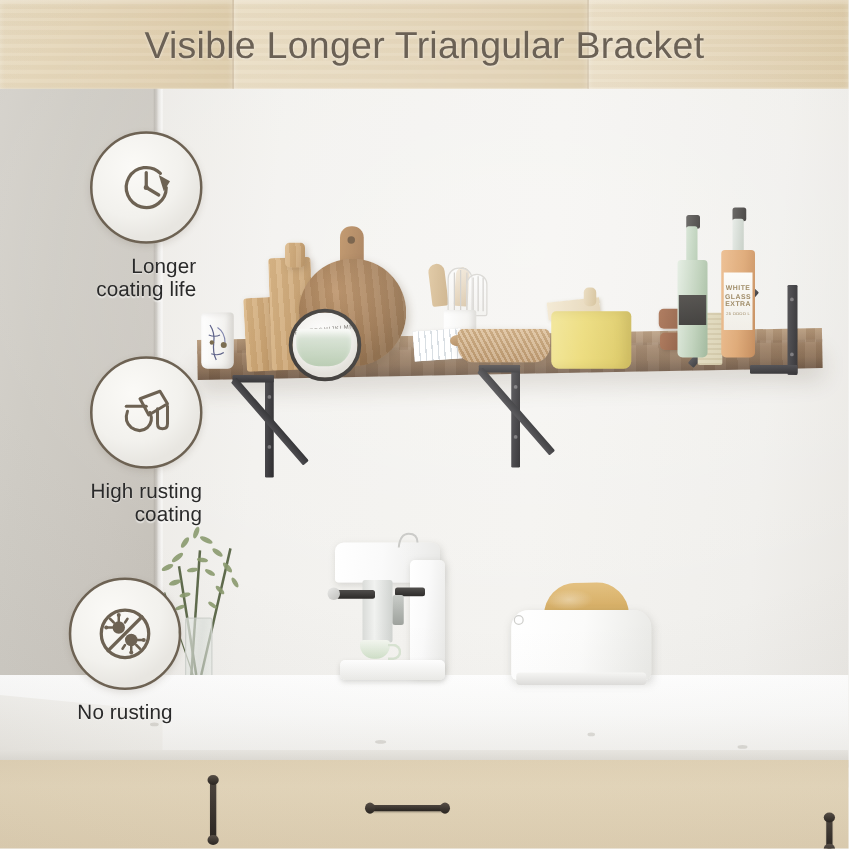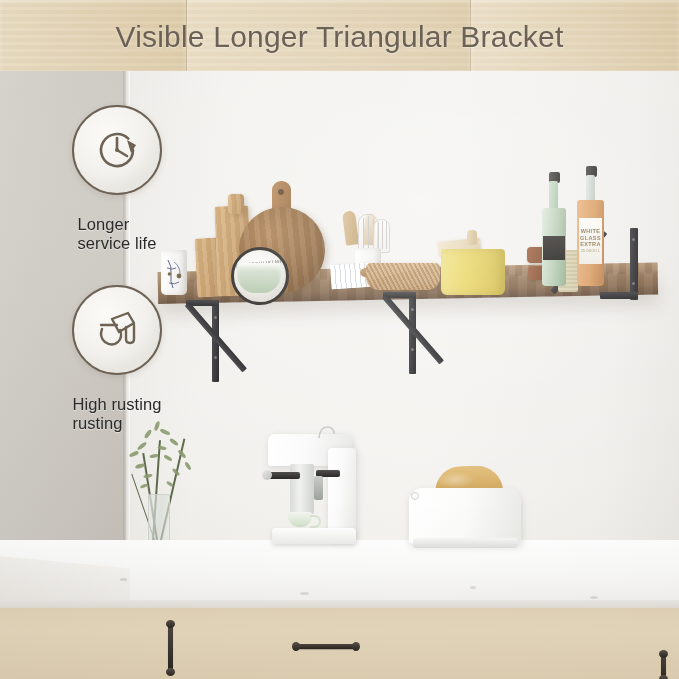--- a/index.html
+++ b/index.html
@@ -266,21 +266,21 @@
   
   .badge{position:absolute;display:flex;flex-direction:column;align-items:center;}
   .badge-circle{
     width:86px;height:86px;border-radius:50%;
     background:radial-gradient(65% 65% at 38% 32%,#fbfaf7,#f2f1ed 70%,#e8e6e1);
     border:2px solid #6d6253;
     box-shadow:0 2px 6px rgba(110,100,85,.18);
     display:flex;align-items:center;justify-content:center;
   }
   .badge-label{
-    margin-top:20px;text-align:left;color:#2a2a2a;
+    margin-top:9px;text-align:right;color:#2a2a2a;
     font-size:16.5px;line-height:19px;letter-spacing:.1px;
     text-shadow:0 1px 1px rgba(255,255,255,.55);
   }
 
   
   .title{
     position:absolute;left:0;top:20px;width:679px;text-align:center;
     font-size:30px;color:#6b6155;letter-spacing:.2px;
     text-shadow:0 1px 2px rgba(255,255,255,.5);
   }
@@ -470,33 +470,54 @@
     <div class="badge-circle">
       <svg width="56" height="56" viewBox="0 0 56 56">
         <path d="M44 28 A16 16 0 1 1 39.3 16.7" stroke="#6d6253" stroke-width="2.6" fill="none" stroke-linecap="round"></path>
         <path d="M28 16 L28 28 L38 34" stroke="#6d6253" stroke-width="2.6" fill="none" stroke-linecap="round" stroke-linejoin="round"></path>
         <circle cx="28" cy="28" r="2" fill="#6d6253"></circle>
         <path d="M38 18 L47 23 L42 31 Z" fill="#6d6253"></path>
       </svg>
     </div>
     <div class="badge-label">
       <div>Longer</div>
-      <div>service life</div>
+      <div>coating life</div>
     </div>
   </div>
 
   <div class="badge" style="left:22px;top:285px;width:190px;">
     <div class="badge-circle">
       <svg width="58" height="58" viewBox="0 0 58 58">
         <path d="M14 28 q-3 8 3 13 q7 5 13 0 q5 -5 2 -12" stroke="#6d6253" stroke-width="2.4" fill="none" stroke-linecap="round"></path>
         <path d="M13 24 L29 24" stroke="#6d6253" stroke-width="2.4" fill="none" stroke-linecap="round"></path>
         <path d="M24 18 L40 12 L46 22 L31 31 Z" stroke="#6d6253" stroke-width="2.4" fill="none" stroke-linejoin="round"></path>
         <path d="M38 26 L38 38 q0 4 4 4 q4 0 4 -4 L46 24" stroke="#6d6253" stroke-width="2.4" fill="none" stroke-linecap="round" stroke-linejoin="round"></path>
       </svg>
     </div>
     <div class="badge-label">
       <div>High rusting</div>
-      <div>rusting</div>
-    </div>
-  </div>
-
+      <div>coating</div>
+    </div>
+  </div>
+
+  <div class="badge" style="left:30px;top:462px;width:140px;">
+    <div class="badge-circle">
+      <svg width="58" height="58" viewBox="0 0 58 58">
+        <circle cx="29" cy="29" r="19" stroke="#6d6253" stroke-width="2.6" fill="none"></circle>
+        <g stroke="#6d6253" stroke-width="2" fill="none" stroke-linecap="round">
+          <circle cx="24" cy="24" r="5" fill="#6d6253" stroke="none"></circle>
+          <circle cx="34" cy="34" r="5" fill="#6d6253" stroke="none"></circle>
+          <path d="M24 15 L24 19 M15 24 L19 24 M17 17 L20 20 M31 17 L29 20"></path>
+          <path d="M34 43 L34 39 M43 34 L39 34 M41 41 L38 38 M27 41 L29 38"></path>
+          <circle cx="24" cy="14" r="1.6" fill="#6d6253" stroke="none"></circle>
+          <circle cx="14" cy="24" r="1.6" fill="#6d6253" stroke="none"></circle>
+          <circle cx="34" cy="44" r="1.6" fill="#6d6253" stroke="none"></circle>
+          <circle cx="44" cy="34" r="1.6" fill="#6d6253" stroke="none"></circle>
+        </g>
+        <path d="M15.5 42.5 L42.5 15.5" stroke="#6d6253" stroke-width="2.8" stroke-linecap="round"></path>
+      </svg>
+    </div>
+    <div class="badge-label">
+      <div>No rusting</div>
+    </div>
+  </div>
 
 </div>
 
 </body></html>

